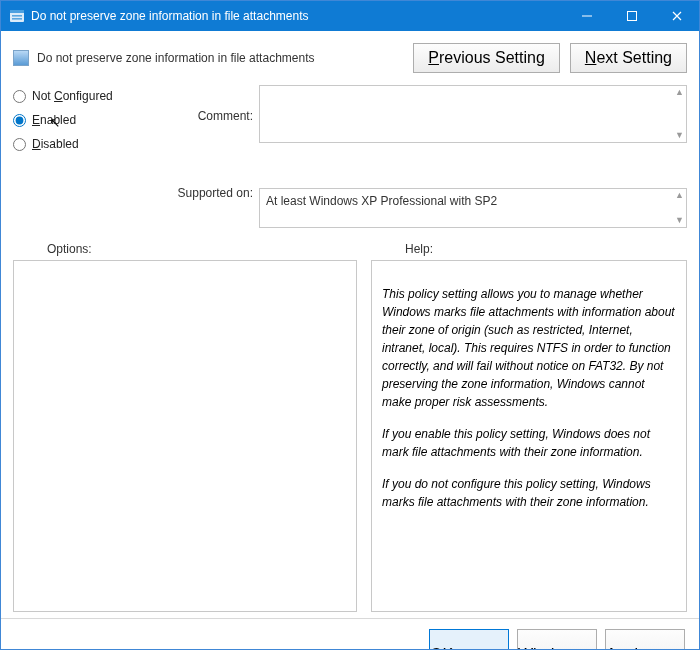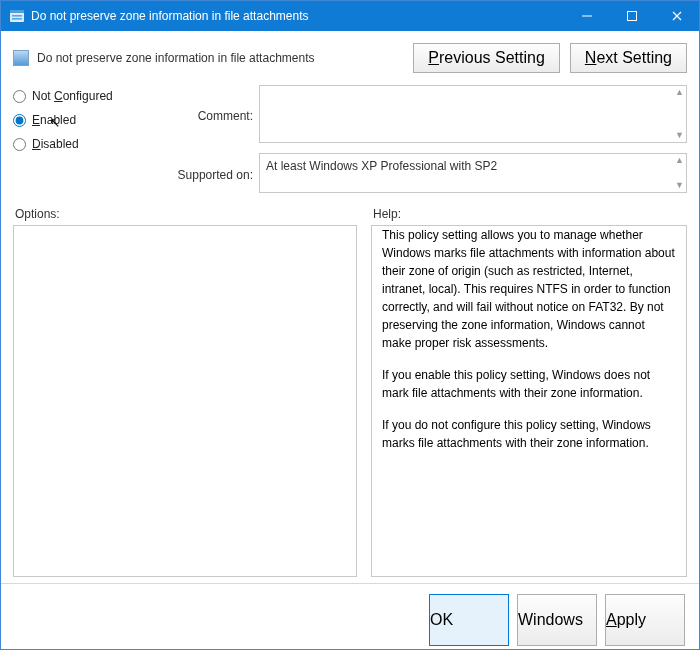--- a/index.html
+++ b/index.html
@@ -76,31 +76,31 @@
     position:relative;
   }
   .comment-box { height:58px; }
   .supported-box { height:40px; color:#333; }
   .scroll-hint {
     position:absolute; right:2px;
     color:#9a9a9a; font-size:9px; line-height:1;
   }
 
   .panels-labels {
-    display:flex; padding:4px 14px 4px 14px; gap:14px;
+    display:flex; padding:4px 14px 4px 14px; gap:14px;margin-left:32px;
   }
   .panels-labels .plbl-left { width: 344px; }
   .panels-labels .plbl { color:#333; }
 
   .panels {
     display:flex; padding:0 12px 6px 12px; gap:14px; height:358px;
   }
   .panel {
     border:1px solid #c8c8c8; background:#fff;
-    padding:0 10px; overflow:auto; line-height:1.5;
+    padding:24px 10px; overflow:auto; line-height:1.5;font-style:italic;
   }
   .panel.options { width:344px; }
   .panel.help { flex:1; }
   .panel.help p { margin:0 0 14px 0; }
 
   .footer {
     border-top:1px solid #d9d9d9;
     padding:10px 14px;
     display:flex; justify-content:flex-end; gap:8px;
   }
@@ -174,21 +174,21 @@
     <div class="frow">
       <div class="lbl">Comment:</div>
       <div class="textbox comment-box" style="position:relative;">
         <span></span>
         <span class="scroll-hint" style="top:2px;">▲</span>
         <span class="scroll-hint" style="bottom:2px;">▼</span>
       </div>
     </div>
     <div class="frow">
       <div class="lbl">Supported on:</div>
-      <div class="textbox supported-box" style="position:relative;">
+      <div class="textbox supported-box" style="position:relative;margin-top:35px;">
         <span>At least Windows XP Professional with SP2</span>
         <span class="scroll-hint" style="top:2px;">▲</span>
         <span class="scroll-hint" style="bottom:2px;">▼</span>
       </div>
     </div>
   </div>
 </div>
 
 <div class="panels-labels">
   <div class="plbl plbl-left">Options:</div>

